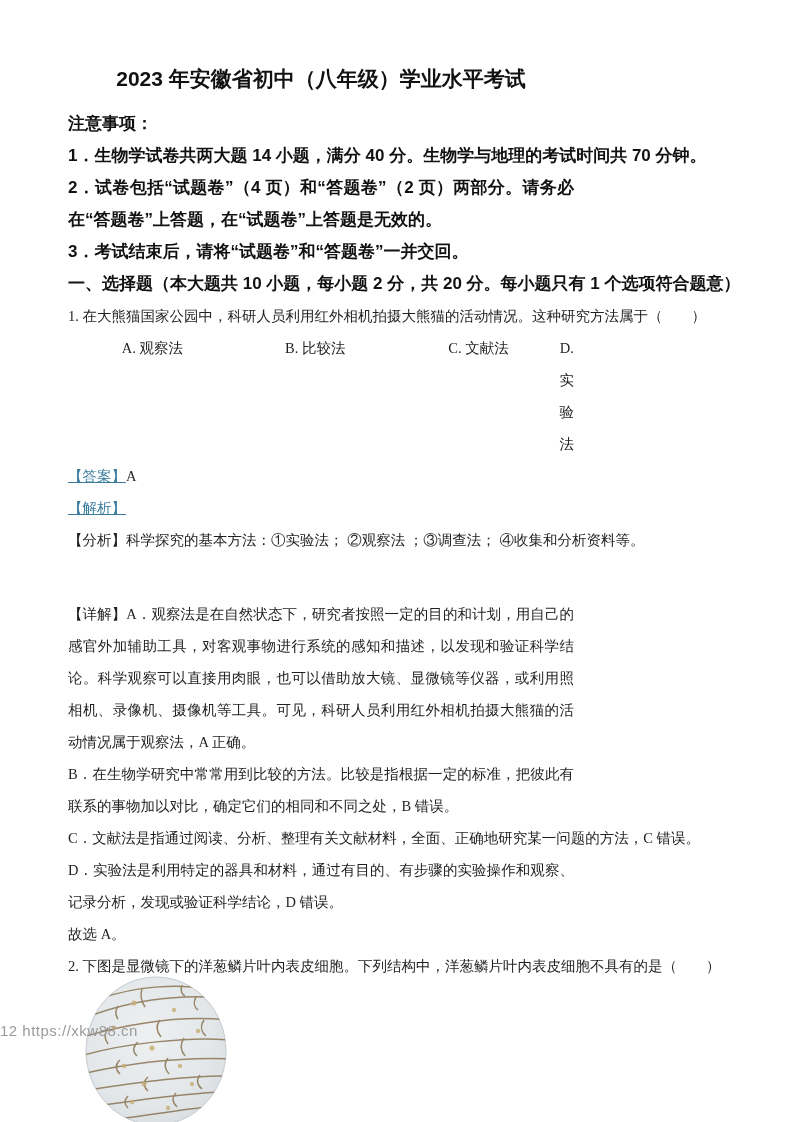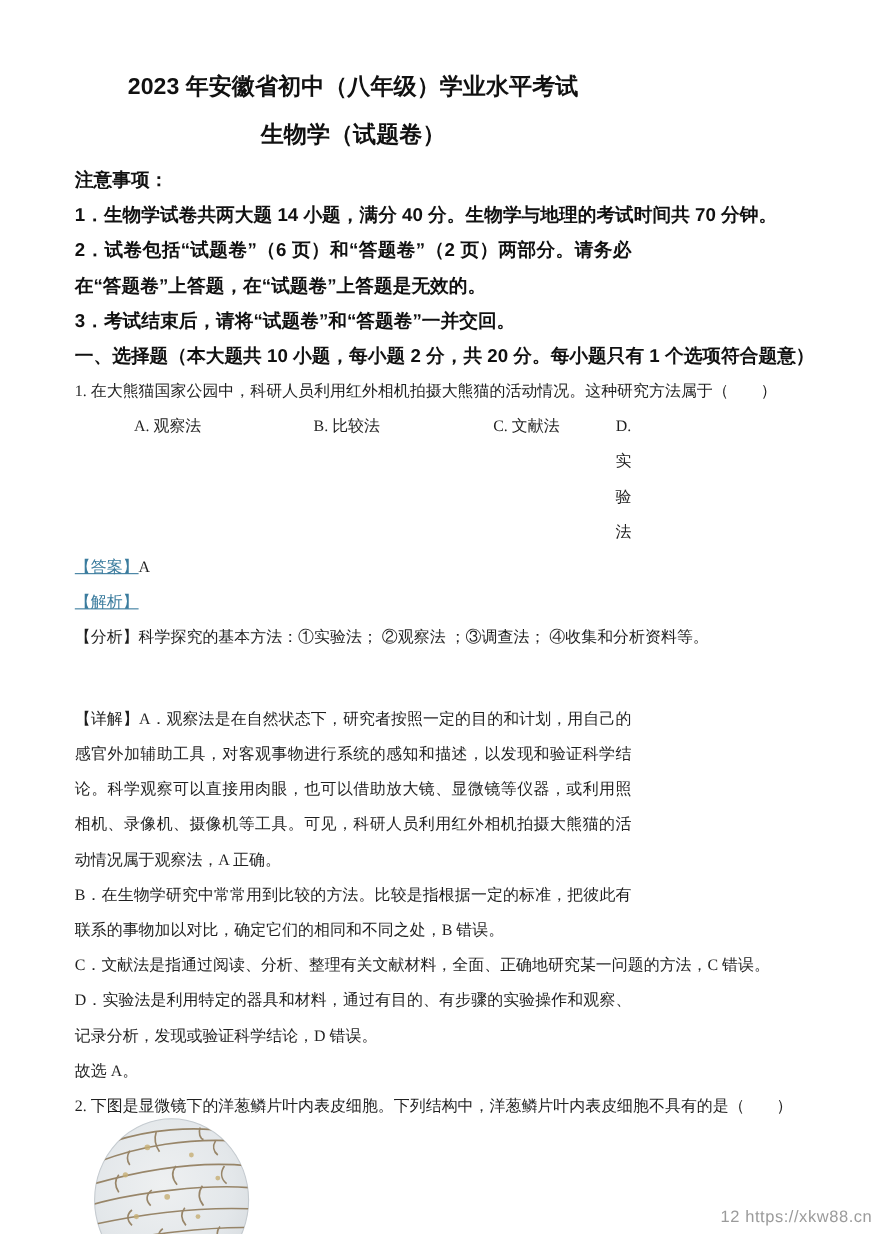--- a/index.html
+++ b/index.html
@@ -53,41 +53,39 @@
   .detail-start { margin-top: 42px; }
 
   .micrograph-wrap {
     margin: -6px 0 0 16px;
     width: 146px; height: 152px;
     line-height: 0;
   }
 
   .page-footer {
     position: absolute;
-    top: 1098px; left: 0; right: 0;
-    text-align: right;
+    top: 1022px; left: 0; right: 0;
+    text-align: left;
     font-family: "Liberation Sans", sans-serif;
     font-size: 15px;
     color: var(--footer_text);
     letter-spacing: 0.5px;
-    padding-left: 40px;
   }
 </style>
 </head>
 <body>
 
 <div class="page">
   <div class="content">
 
     <div class="title title-1">2023 年安徽省初中（八年级）学业水平考试</div>
-    <div class="title title-2">生物学（试题卷）</div>
 
     <p class="line hei nowrap" style="margin-top:10px;">注意事项：</p>
     <p class="line hei nowrap">1．生物学试卷共两大题 14 小题，满分 40 分。生物学与地理的考试时间共 70 分钟。</p>
-    <p class="line hei just">2．试卷包括“试题卷”（6 页）和“答题卷”（2 页）两部分。请务必在“答题卷”上答题，在“试题卷”上答题是无效的。</p>
+    <p class="line hei just">2．试卷包括“试题卷”（4 页）和“答题卷”（2 页）两部分。请务必在“答题卷”上答题，在“试题卷”上答题是无效的。</p>
     <p class="line hei nowrap">3．考试结束后，请将“试题卷”和“答题卷”一并交回。</p>
 
     <p class="line hei nowrap">一、选择题（本大题共 10 小题，每小题 2 分，共 20 分。每小题只有 1 个选项符合题意）</p>
 
     <p class="line song nowrap">1. 在大熊猫国家公园中，科研人员利用红外相机拍摄大熊猫的活动情况。这种研究方法属于（　　）</p>
 
     <div class="options song">
       <span class="opt">A. 观察法</span>
       <span class="opt">B. 比较法</span>
       <span class="opt">C. 文献法</span>

